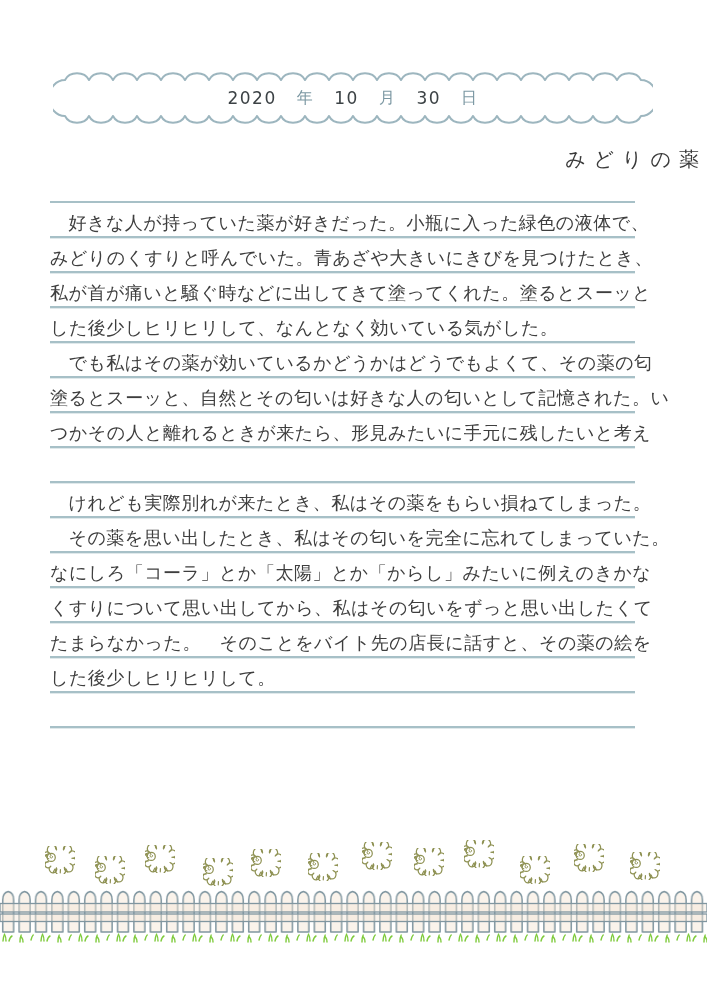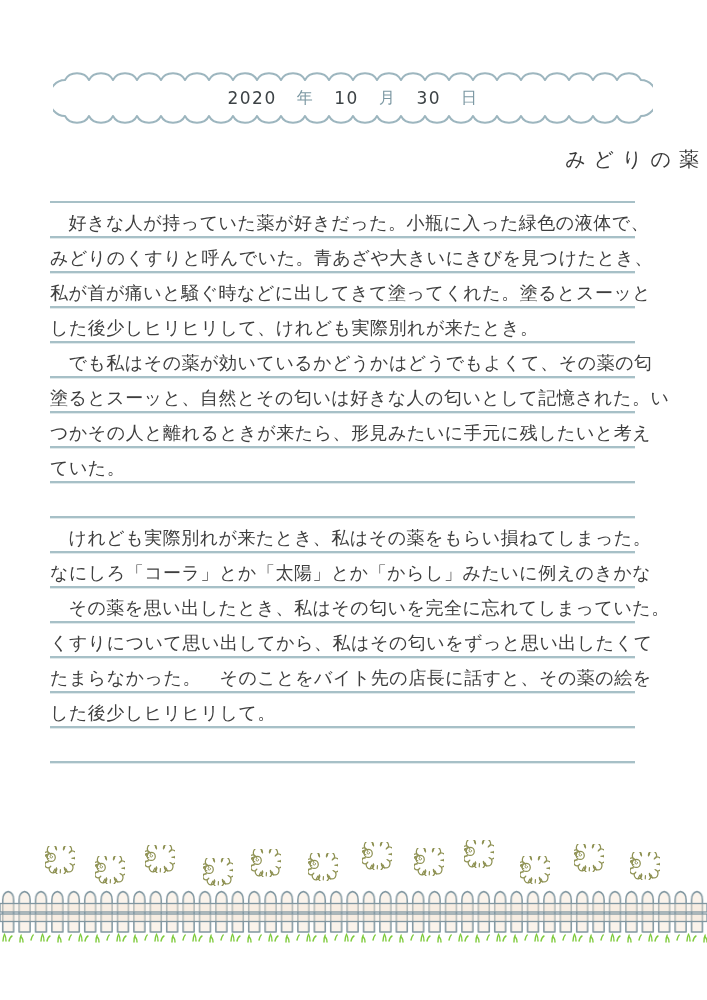--- a/index.html
+++ b/index.html
@@ -66,29 +66,28 @@
       <span class="date-lbl">日</span>
     </div>
   </div>
 
   <div class="title">みどりの薬</div>
 
   <div class="ruled">
     <div class="line">　好きな人が持っていた薬が好きだった。小瓶に入った緑色の液体で、</div>
     <div class="line">みどりのくすりと呼んでいた。青あざや大きいにきびを見つけたとき、</div>
     <div class="line">私が首が痛いと騒ぐ時などに出してきて塗ってくれた。塗るとスーッと</div>
-    <div class="line">した後少しヒリヒリして、けれども実際別れが来たとき。</div>
+    <div class="line">した後少しヒリヒリして、なんとなく効いている気がした。</div>
     <div class="line">　でも私はその薬が効いているかどうかはどうでもよくて、その薬の匂</div>
     <div class="line">塗るとスーッと、自然とその匂いは好きな人の匂いとして記憶された。い</div>
     <div class="line">つかその人と離れるときが来たら、形見みたいに手元に残したいと考え</div>
-    <div class="line">ていた。</div>
     <div class="line"></div>
     <div class="line">　けれども実際別れが来たとき、私はその薬をもらい損ねてしまった。</div>
+    <div class="line">　その薬を思い出したとき、私はその匂いを完全に忘れてしまっていた。</div>
     <div class="line">なにしろ「コーラ」とか「太陽」とか「からし」みたいに例えのきかな</div>
-    <div class="line">　その薬を思い出したとき、私はその匂いを完全に忘れてしまっていた。</div>
     <div class="line">くすりについて思い出してから、私はその匂いをずっと思い出したくて</div>
     <div class="line">たまらなかった。　そのことをバイト先の店長に話すと、その薬の絵を</div>
     <div class="line">した後少しヒリヒリして。</div>
     <div class="line"></div>
   </div>
 
   <svg class="sheep-row" width="707" height="48" viewBox="0 0 707 48">
     <defs>
       <symbol id="sheep" viewBox="0 0 34 32">
         <g stroke="#8f9254" stroke-width="1.4" fill="#ffffff" stroke-linecap="round" stroke-linejoin="round">

